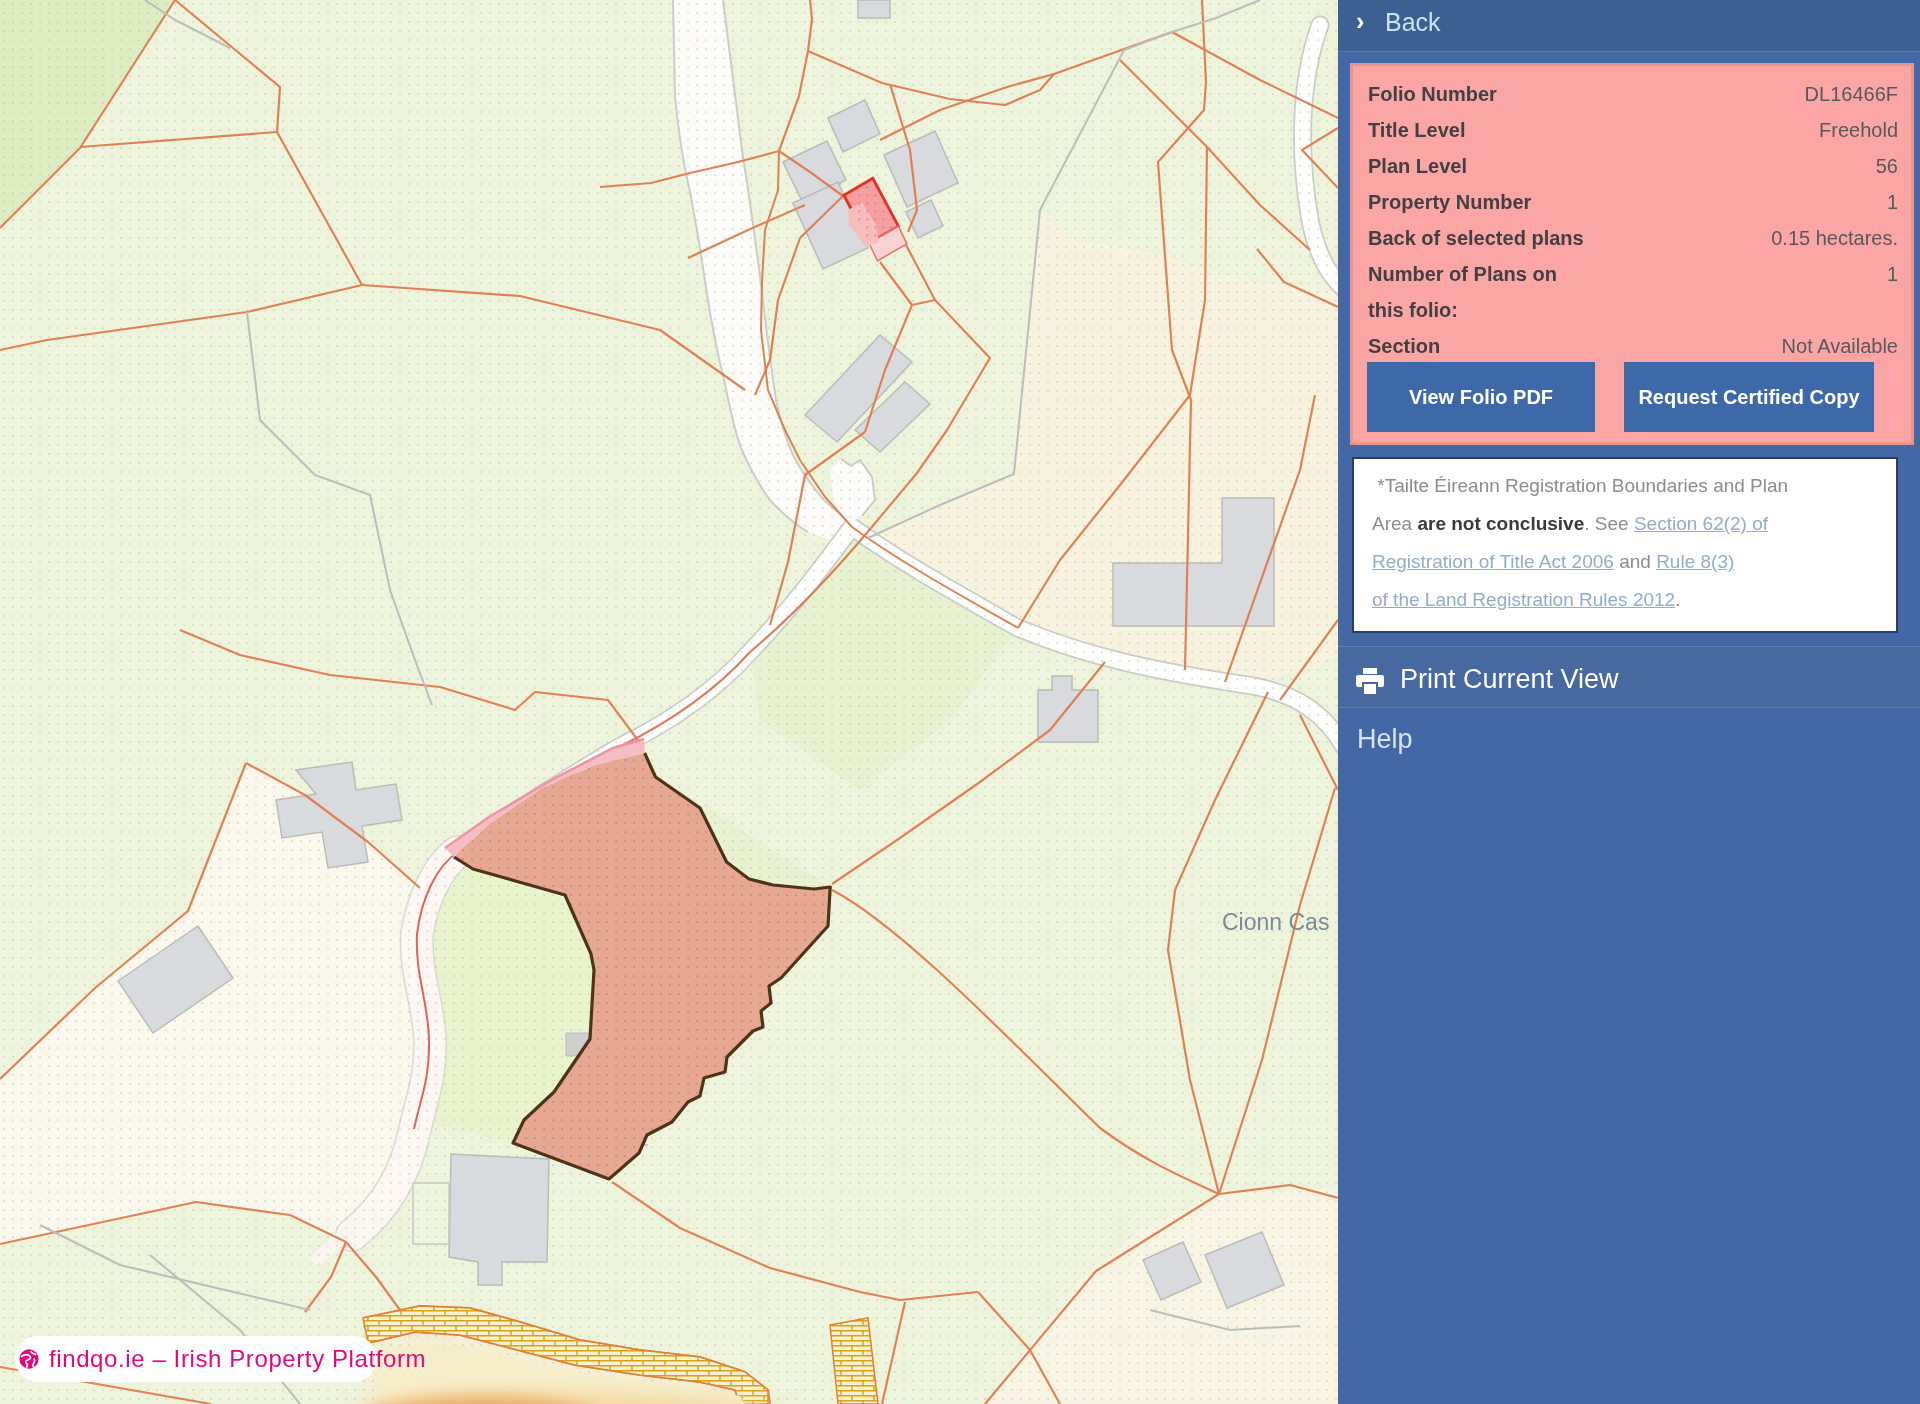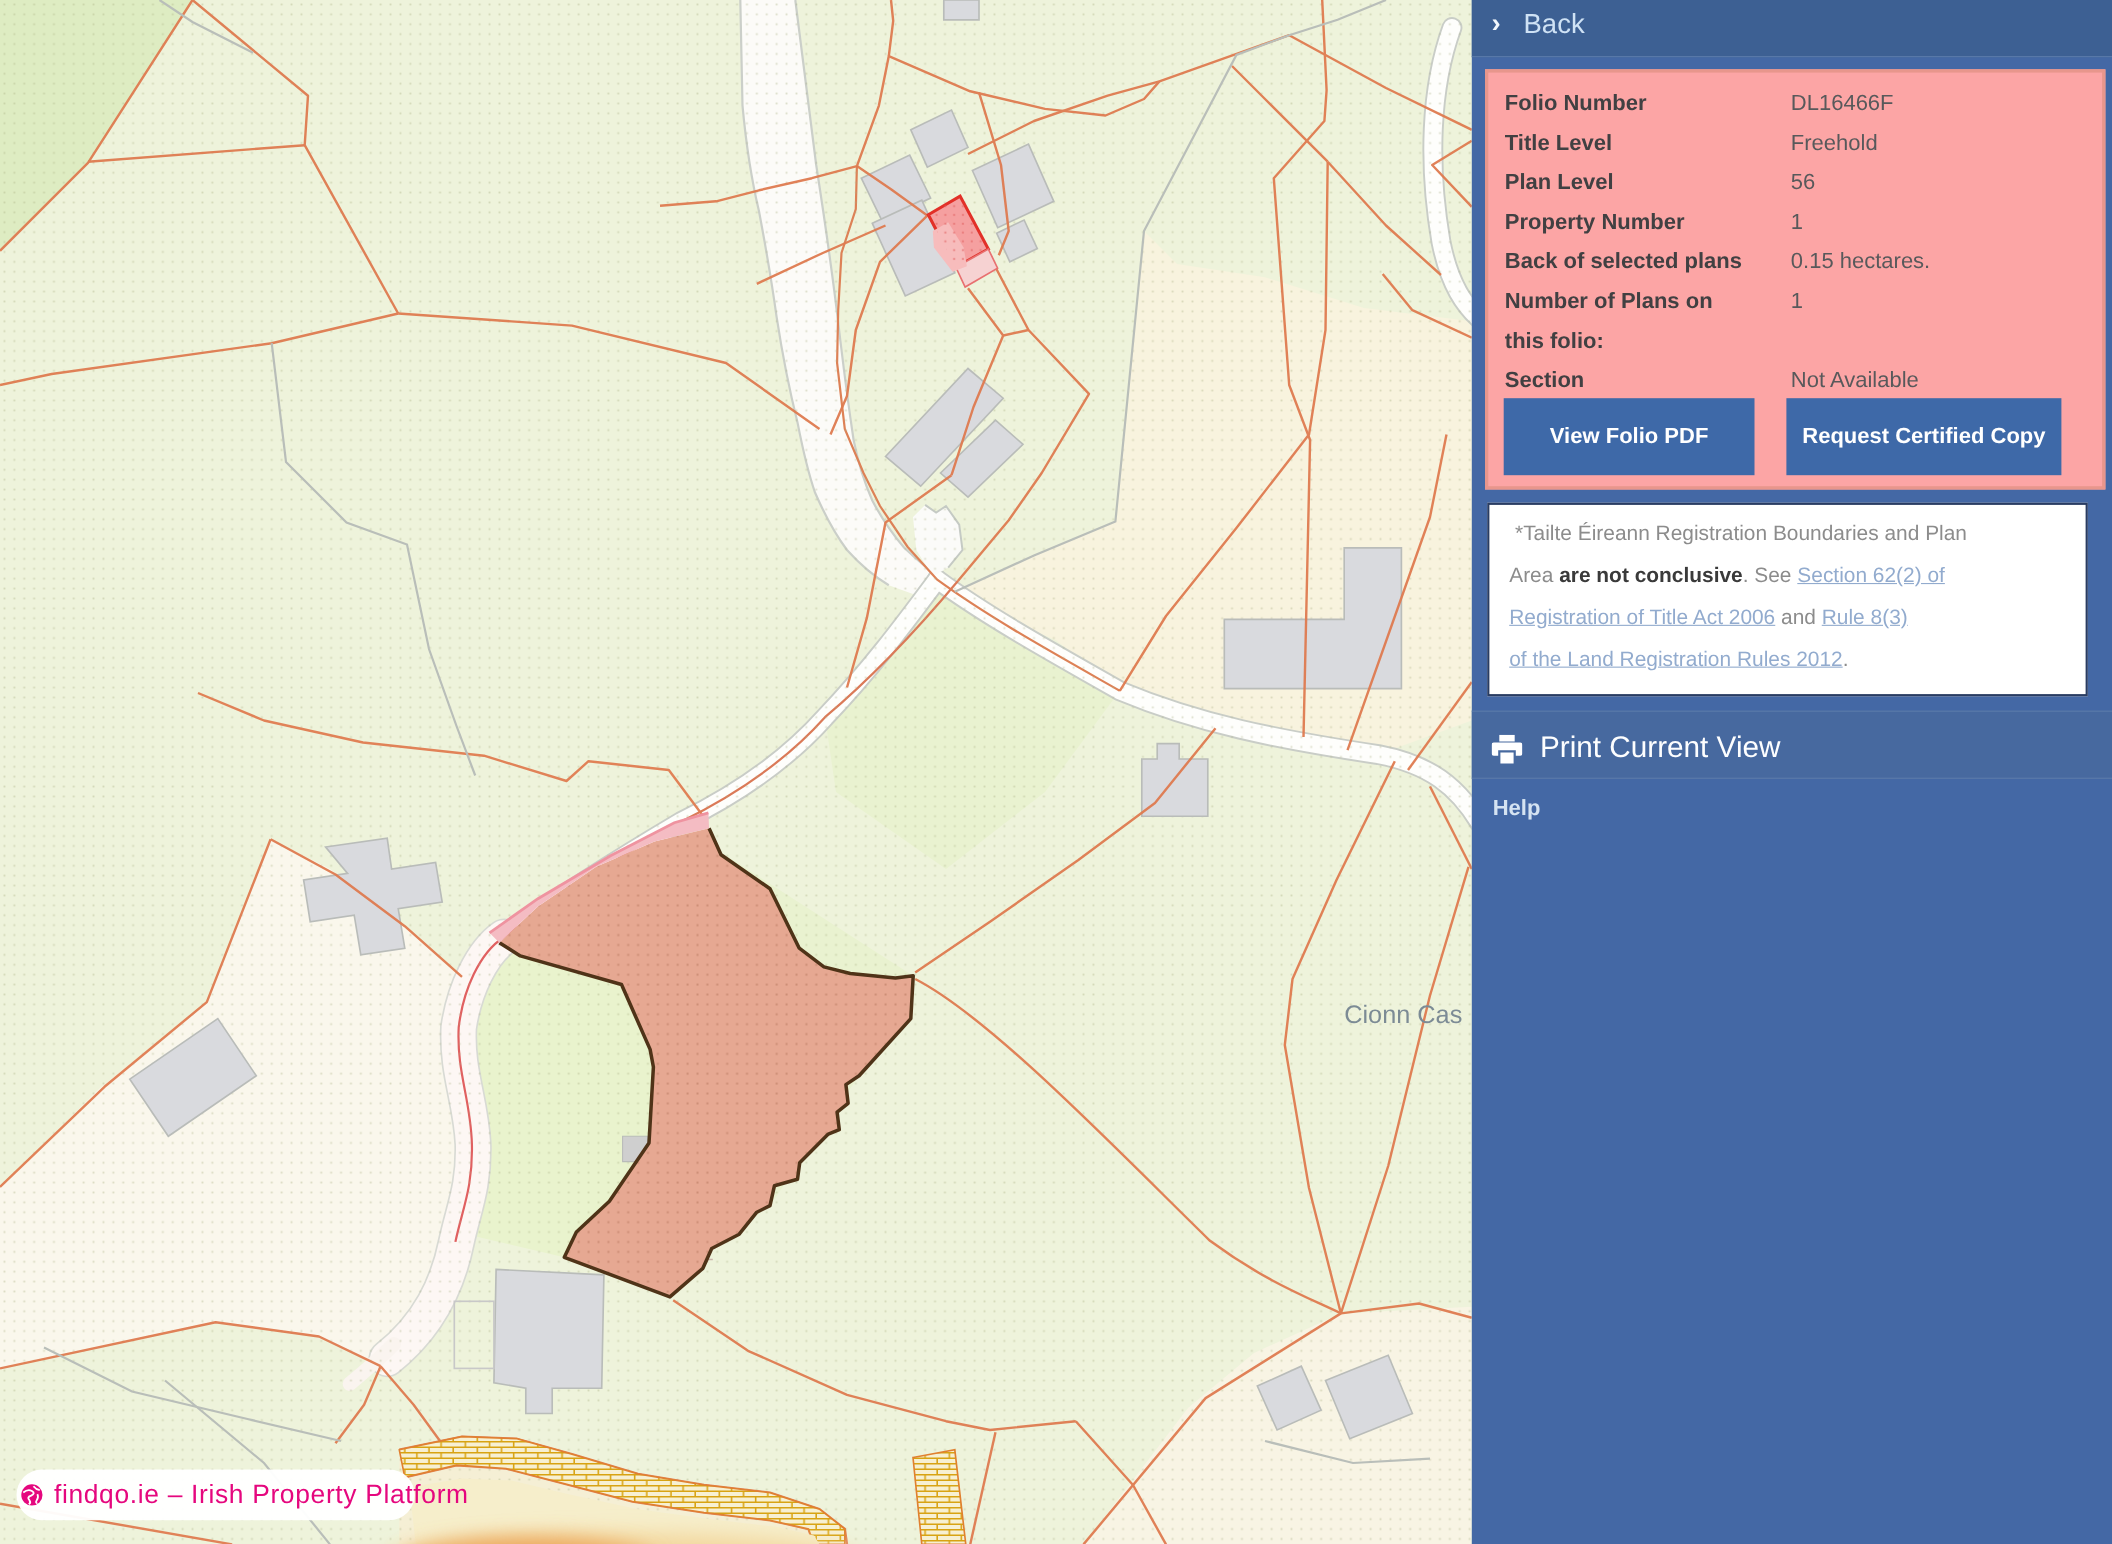--- a/index.html
+++ b/index.html
@@ -9,31 +9,31 @@
   
   #side{position:absolute;left:1338px;top:0;width:582px;height:1404px;background:#4468a5;}
   #topbar{position:absolute;left:0;top:0;width:582px;height:51px;background:#3d6093;border-bottom:1px solid #5b7cab;}
   #topbar .chev{position:absolute;left:18px;top:7px;color:#f2f7fc;font-size:25px;font-weight:bold;}
   #topbar .btxt{position:absolute;left:47px;top:8px;color:#cfe2f5;font-size:25px;}
   
   #pinkpanel{position:absolute;left:12px;top:63px;width:564px;height:382px;background:#fca5a5;border:3px solid #e8968c;box-sizing:border-box;}
   #pinkpanel .grid{position:absolute;left:15px;top:10px;width:530px;font-size:20px;line-height:36px;color:#58595b;}
   #pinkpanel .row{display:flex;}
   #pinkpanel .lab{flex:0 0 260px;font-weight:bold;color:#414042;}
-  #pinkpanel .val{flex:1;}
+  #pinkpanel .val{flex:1;text-align:right;}
   .btnrow{position:absolute;left:14px;bottom:10px;width:526px;display:flex;gap:29px;}
   .bluebtn{background:#3e69a8;color:#fff;font-weight:bold;font-size:20px;border:none;height:70px;display:flex;align-items:center;justify-content:center;}
   .bluebtn.b1{width:228px;}
   .bluebtn.b2{width:250px;}
   #whitepanel{position:absolute;left:14px;top:457px;width:546px;height:176px;background:#ffffff;border:2px solid #293c62;box-sizing:border-box;color:#8c8c8c;font-size:19px;line-height:38px;padding:8px 14px 0 18px;}
   #whitepanel b{color:#3a3a3a;}
   #whitepanel a{color:#92abce;text-decoration:underline;}
   #printrow{position:absolute;left:0;top:646px;width:582px;height:60px;background:#47699f;border-top:1px solid #5c7cab;border-bottom:1px solid #5c7cab;}
   #printrow .ptxt{position:absolute;left:62px;top:17px;font-size:27px;color:#fdfeff;}
-  #helptxt{position:absolute;left:19px;top:724px;font-size:20px;color:#d5e3f2;font-weight:bold;}
+  #helptxt{position:absolute;left:19px;top:724px;font-size:27px;color:#d5e3f2;}
   
   #badge{position:absolute;left:15px;top:1336px;width:362px;height:46px;background:rgba(255,255,255,0.96);border-radius:23px;display:flex;align-items:center;white-space:nowrap;}
   #badge .glb{margin-left:4px;width:20px;height:20px;flex:0 0 20px;}
   #badge .btx{margin-left:10px;font-size:24px;font-weight:500;color:#e5077e;letter-spacing:0.6px;}
 </style>
 </head>
 <body>
 <div id="stage">
   <div id="map">
   <svg width="1338" height="1404" viewBox="0 0 1338 1404">

